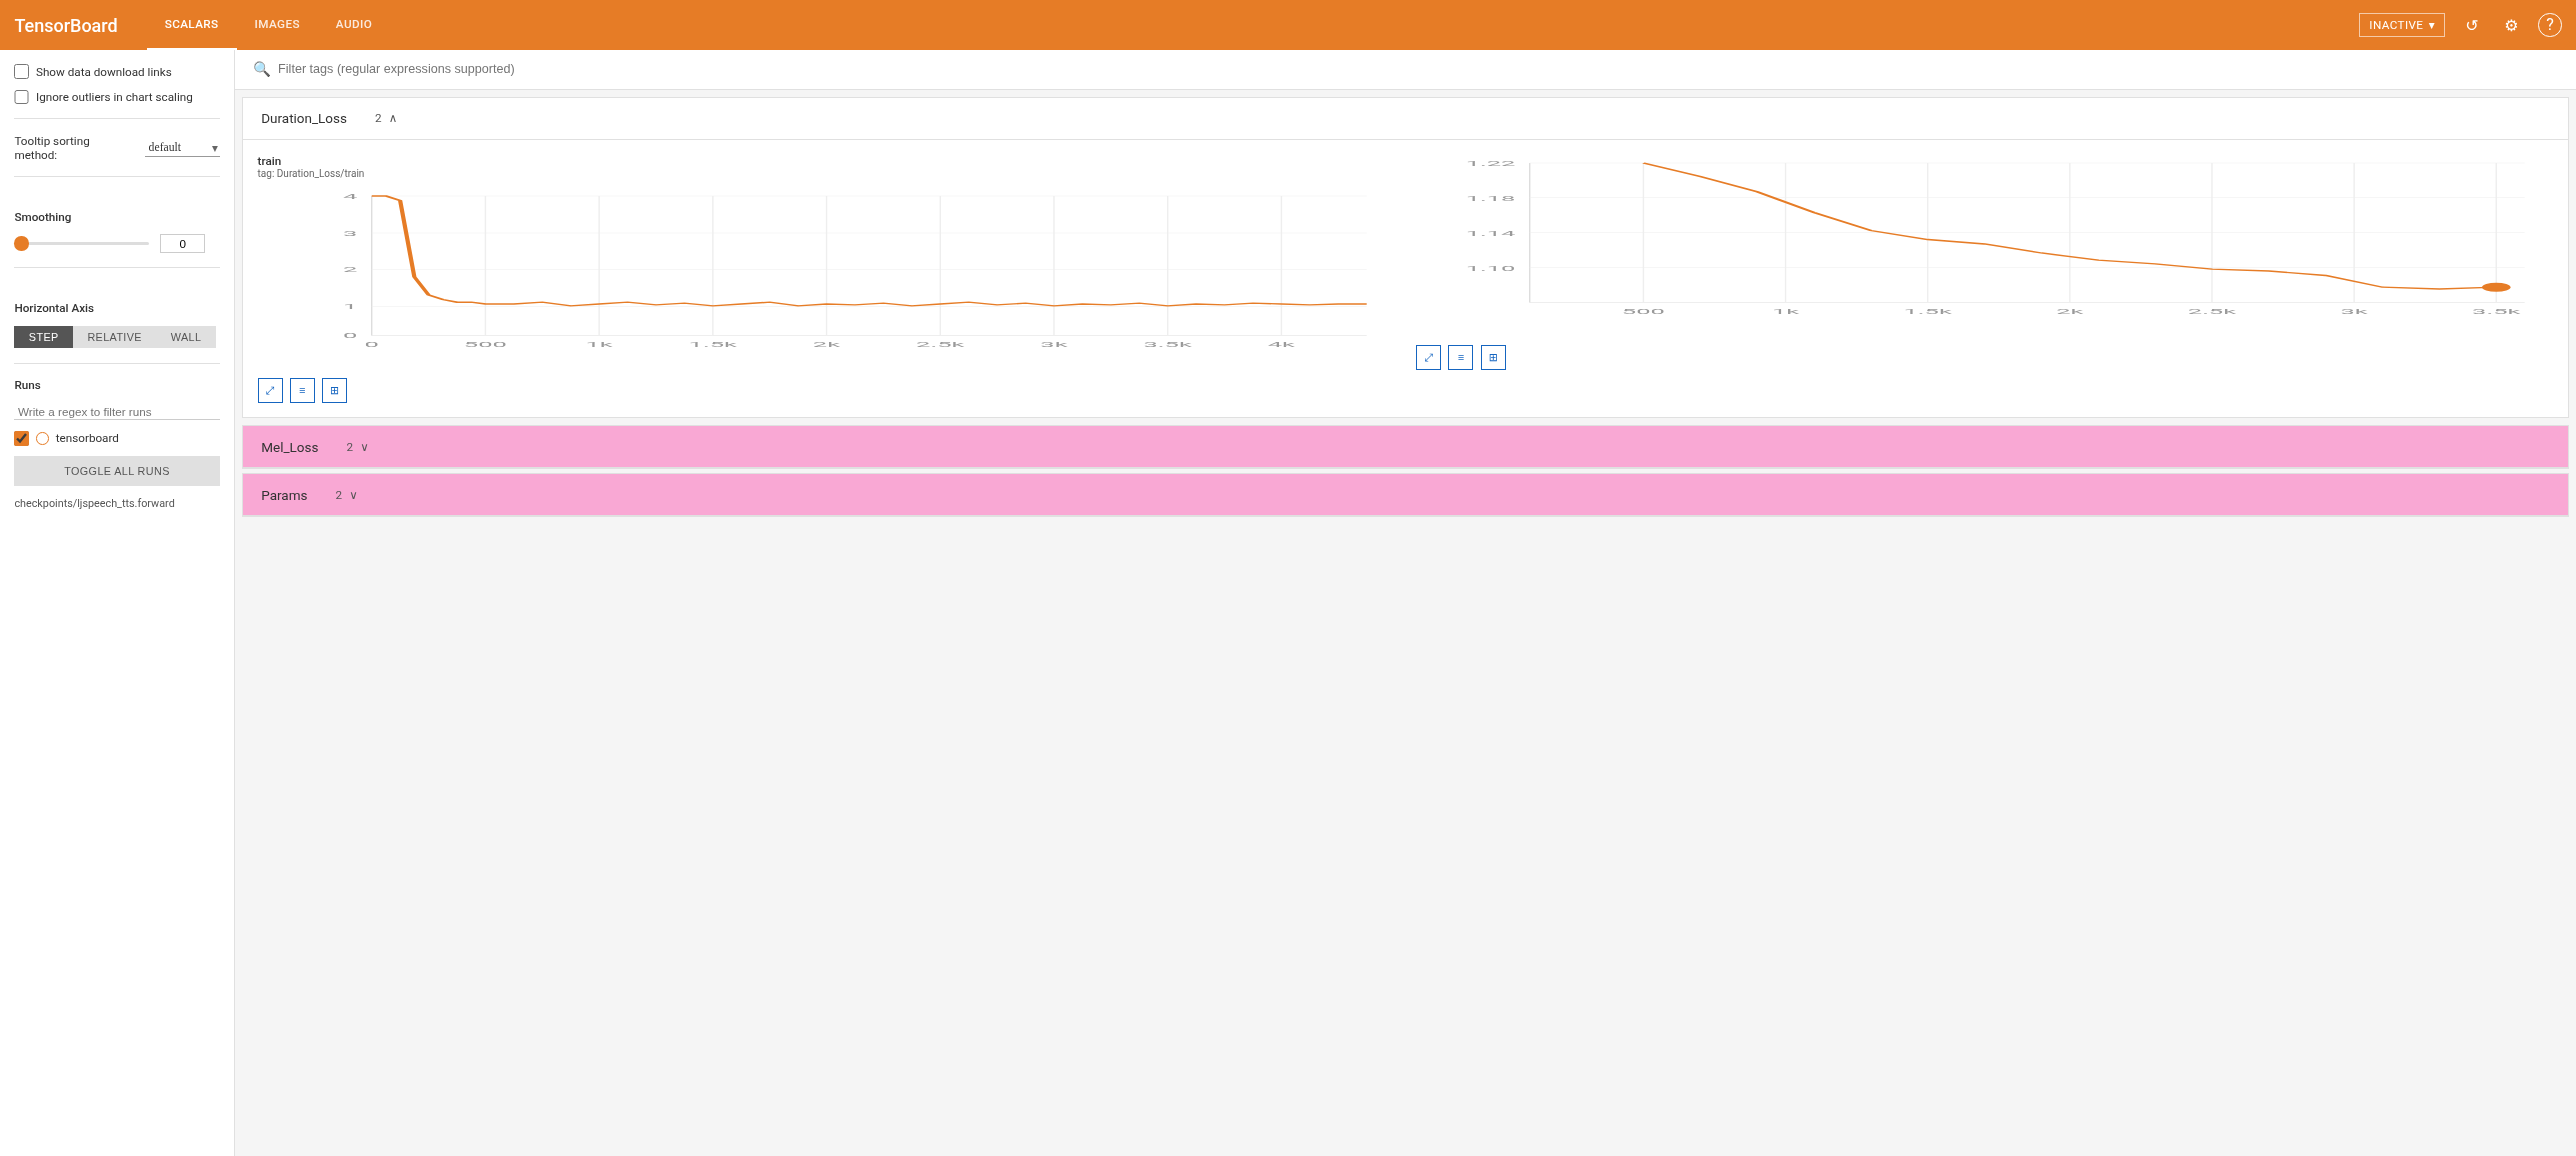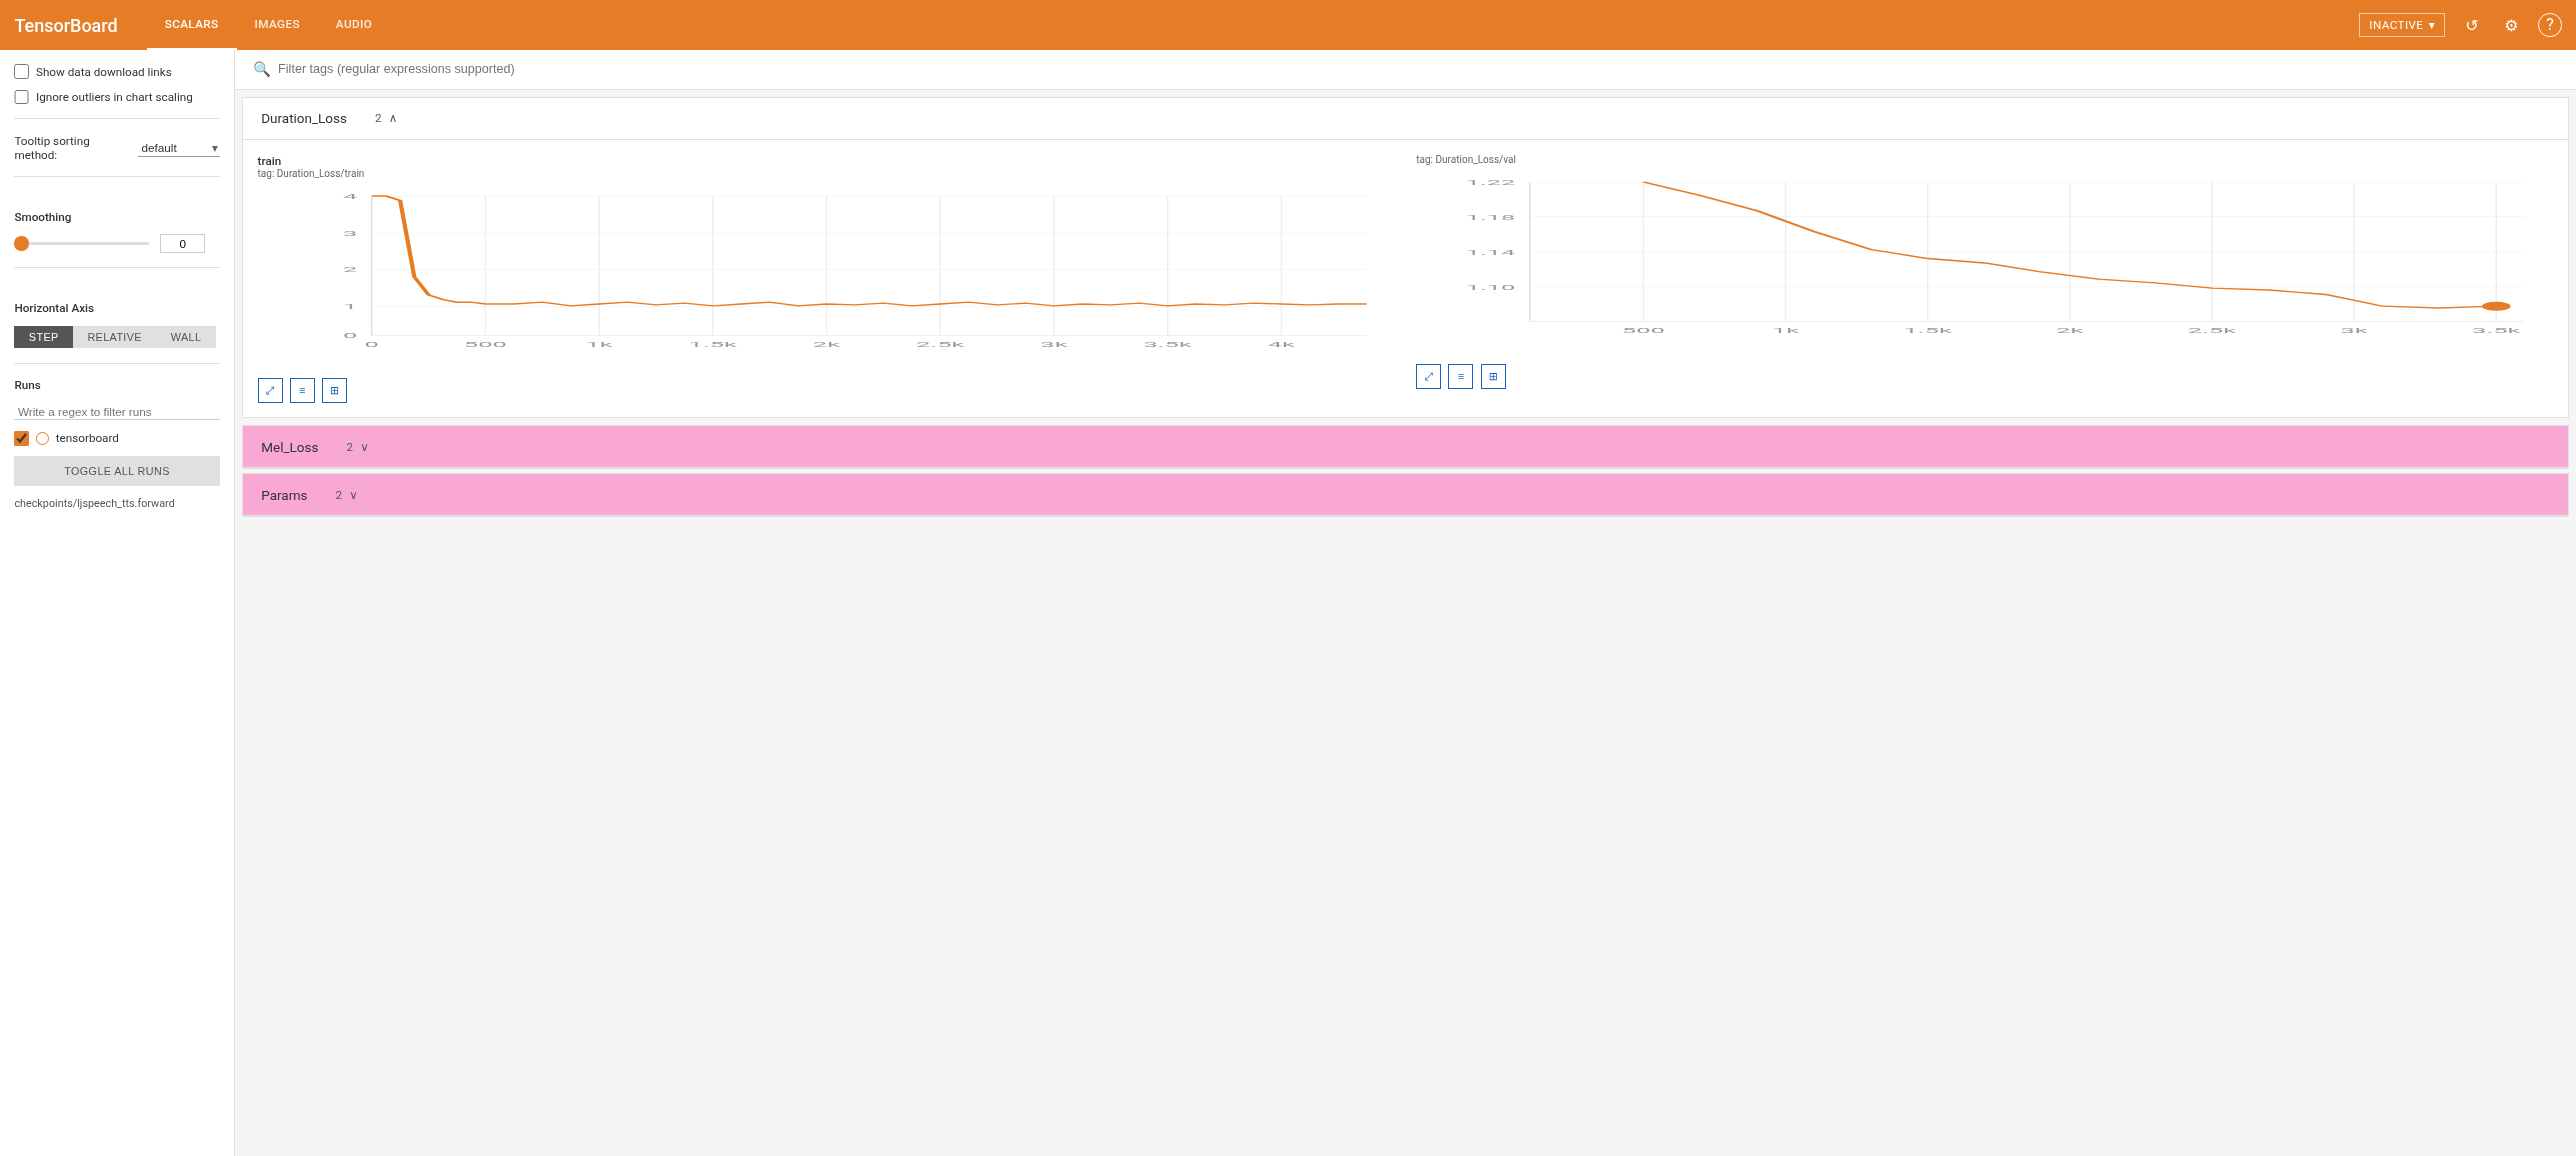--- a/index.html
+++ b/index.html
@@ -116,20 +116,21 @@
     .tooltip-select {
       border: none;
       border-bottom: 0.9px solid #999;
       background: transparent;
       font-size: 11.7px;
       padding: 1.8px 18px 1.8px 3.6px;
       cursor: pointer;
       appearance: none;
       -webkit-appearance: none;
       color: #333;
+      font-family: Liberation Serif, serif;
     }
     .tooltip-select-wrap {
       position: relative;
       display: inline-flex;
       align-items: center;
     }
     .tooltip-select-wrap::after {
       content: '▾';
       position: absolute;
       right: 1.8px;
@@ -479,21 +480,20 @@
             <polyline fill="none" stroke="#e67c26" stroke-width="1.5" points="40,10 45,10 50,15 55,100 60,120 65,125 70,128 75,128 80,130 90,130 100,128 110,132 120,130 130,128 140,131 150,129 160,132 170,130 180,128 190,132 200,130 210,131 220,129 230,132 240,130 250,128 260,131 270,129 280,132 290,130 300,131 310,129 320,132 330,130 340,131 350,129 360,130 370,131 380,130 390,130"></polyline>
           </svg>
           <div class="chart-toolbar">
             <button class="chart-toolbar-btn" title="Expand">⤢</button>
             <button class="chart-toolbar-btn" title="Data">≡</button>
             <button class="chart-toolbar-btn" title="Zoom">⊞</button>
           </div>
         </div>
 
         <div class="chart-container">
-          <div class="chart-tag">tag: Duration_Loss/val</div>
           <svg class="chart-svg" viewBox="0 0 400 200" preserveAspectRatio="none" style="font-size:14px">
 
             <line x1="40" y1="10" x2="40" y2="165" stroke="#ddd" stroke-width="0.5"></line>
             <line x1="40" y1="165" x2="390" y2="165" stroke="#ddd" stroke-width="0.5"></line>
 
             <line x1="40" y1="10" x2="390" y2="10" stroke="#eee" stroke-width="0.5"></line>
             <line x1="40" y1="48" x2="390" y2="48" stroke="#eee" stroke-width="0.5"></line>
             <line x1="40" y1="87" x2="390" y2="87" stroke="#eee" stroke-width="0.5"></line>
             <line x1="40" y1="126" x2="390" y2="126" stroke="#eee" stroke-width="0.5"></line>
 

